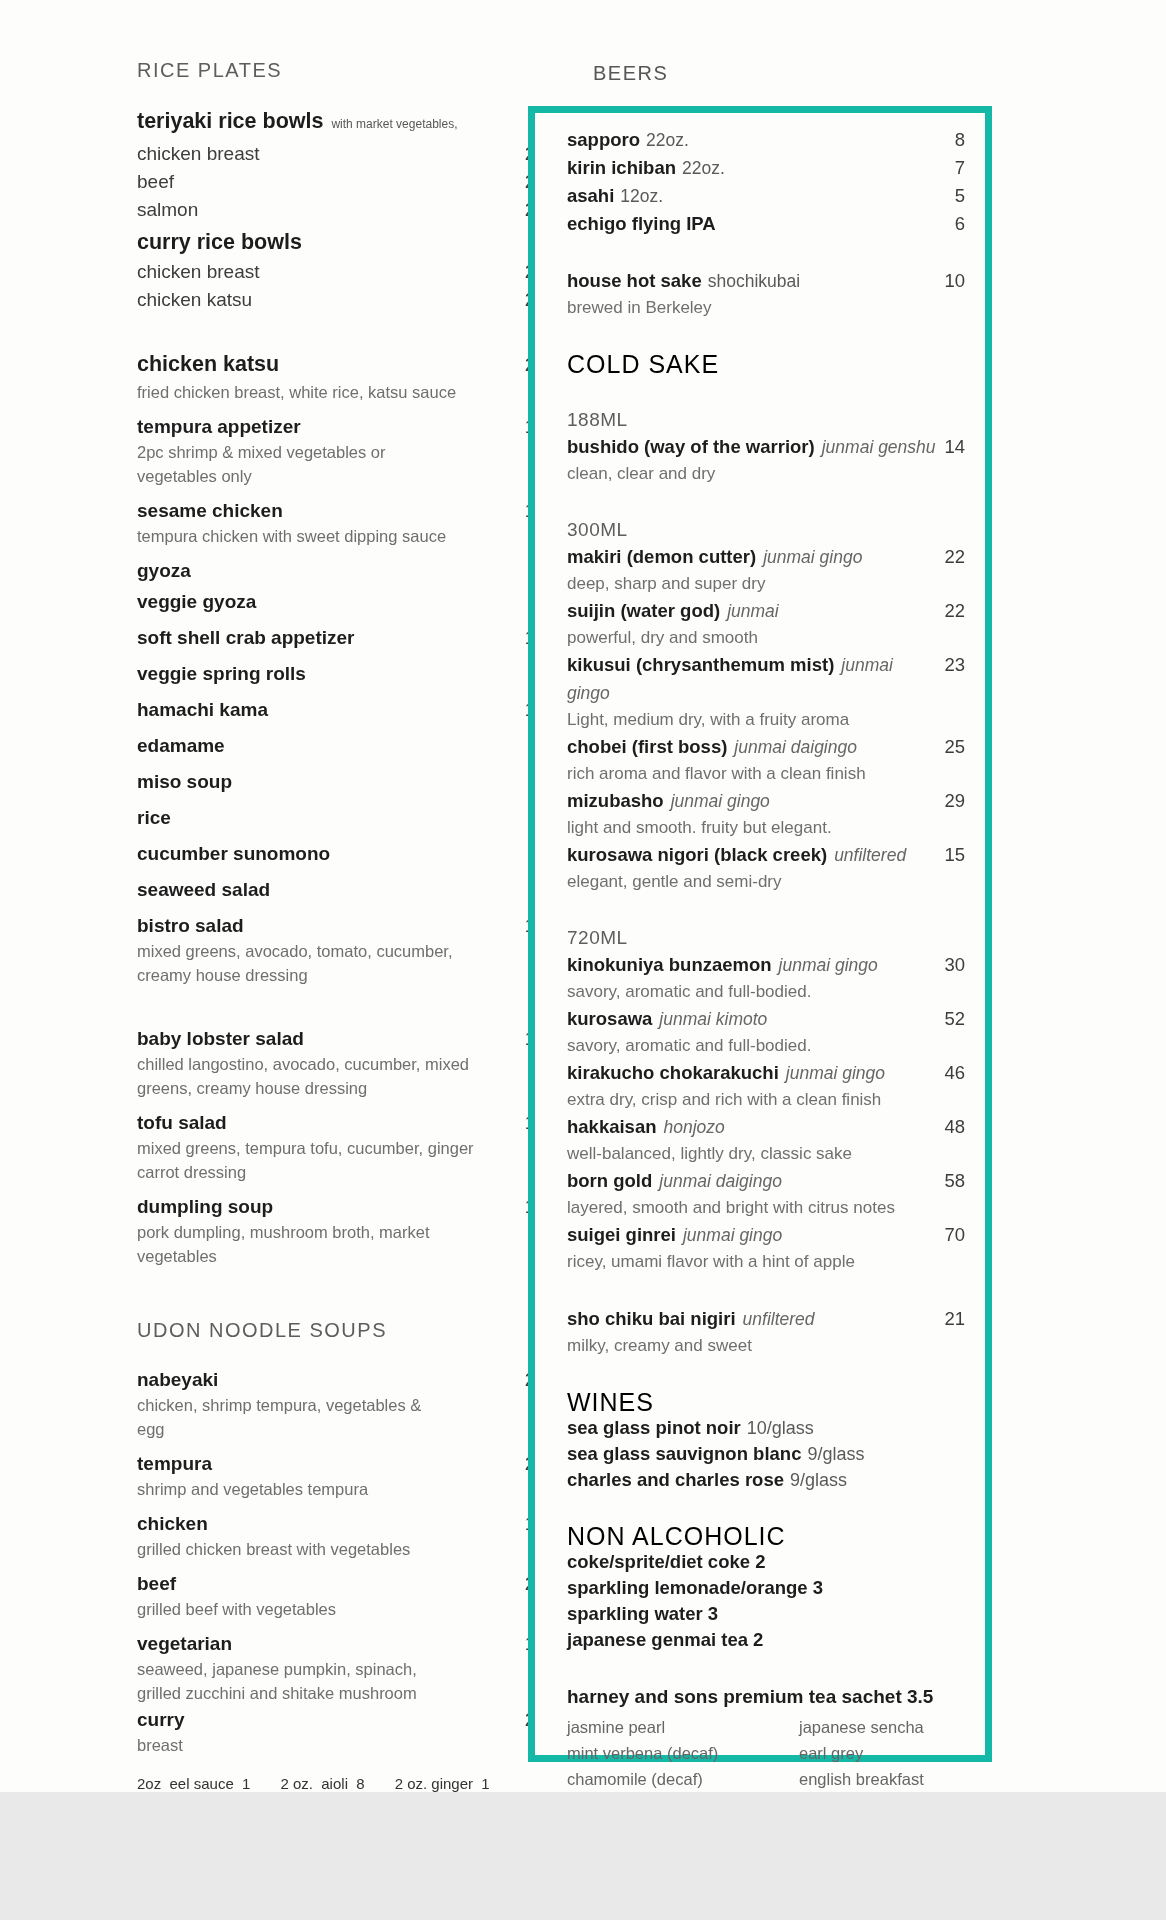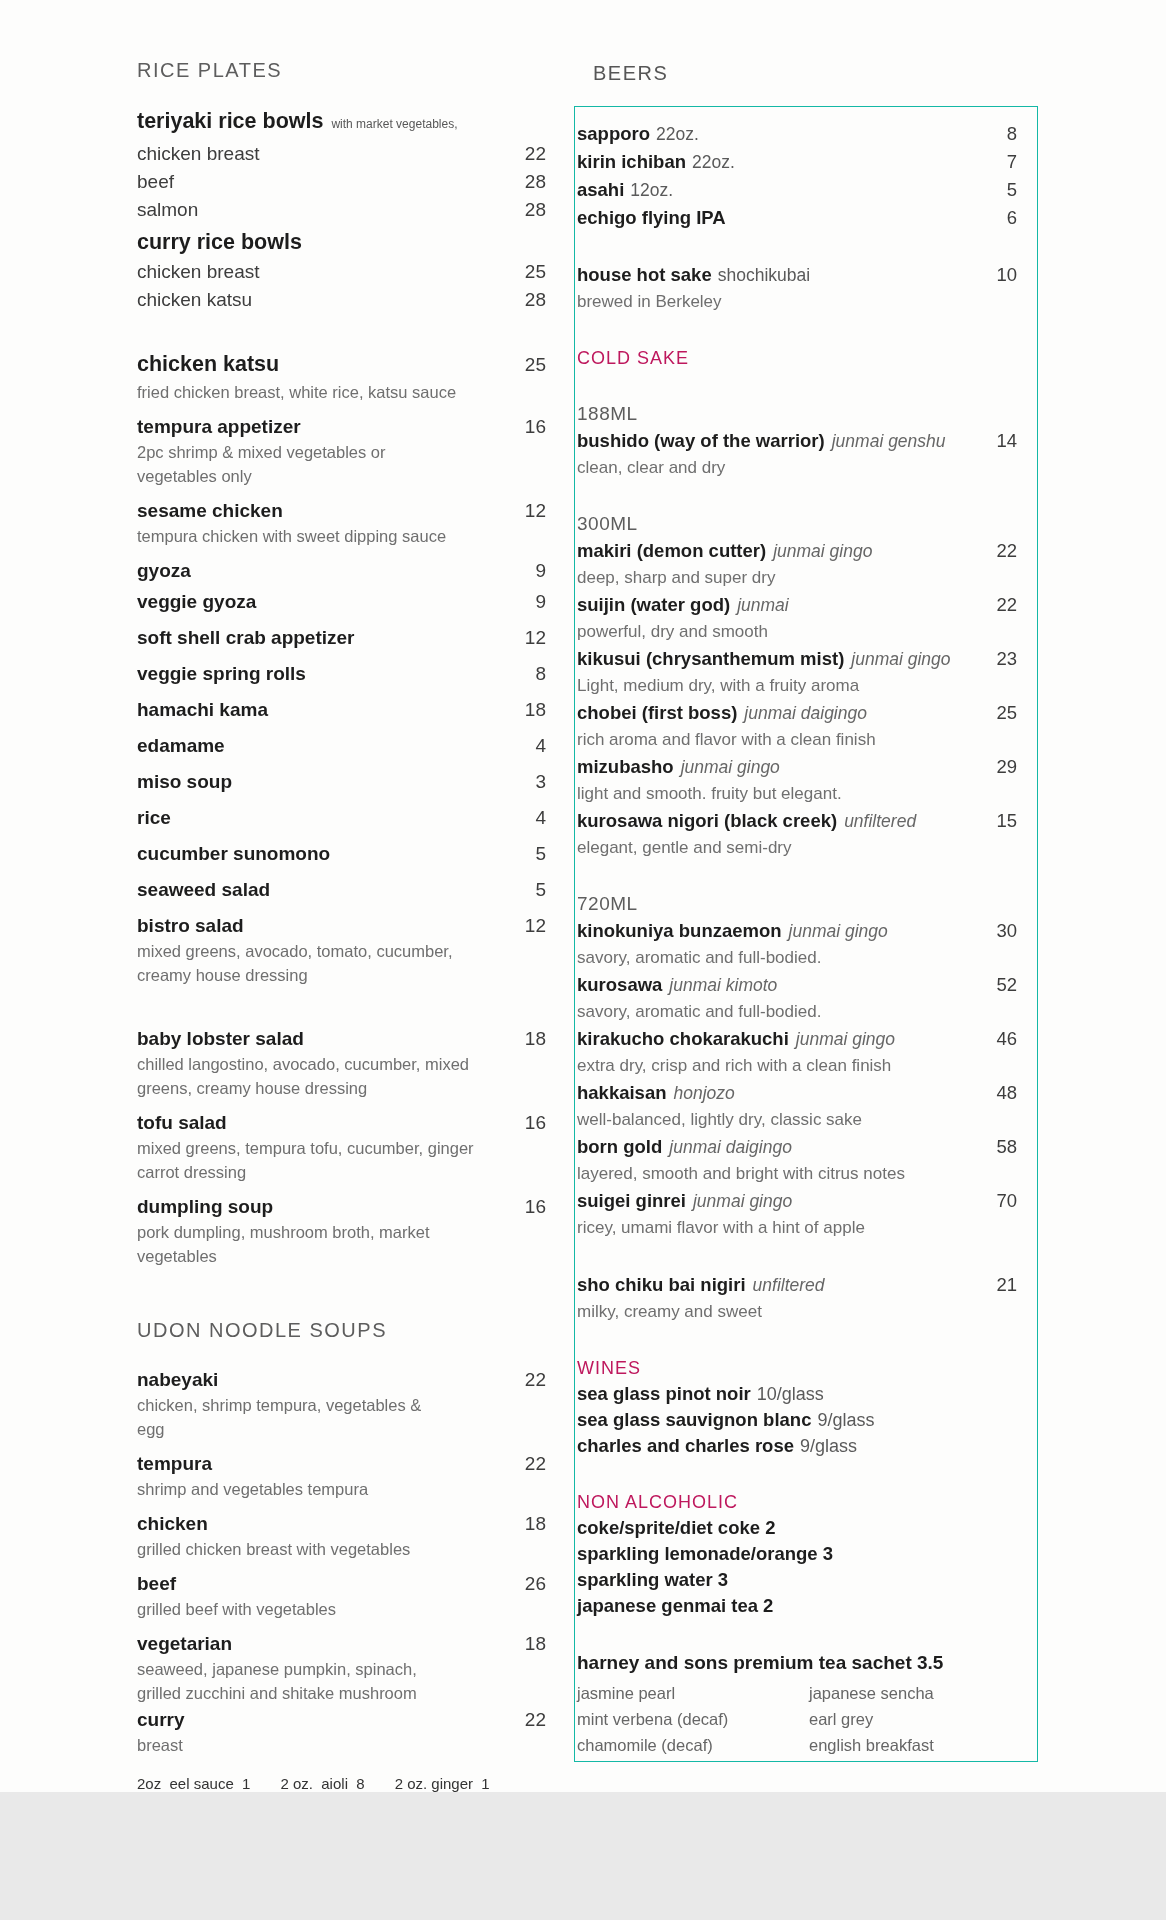--- a/index.html
+++ b/index.html
@@ -21,31 +21,31 @@
   .mi.gap-0{margin-top:1px;}
   .mi.gap-sm{margin-top:4px;}
   .mi.gap-lg{margin-top:38px;}
   .mi .suffix{font-weight:normal;font-size:12px;color:#575757;margin-left:8px;}
   .mi .pr{font-weight:normal;color:#3d3d3d;font-size:19px;}
   .desc{font-size:16.5px;color:#6f6f6f;line-height:23px;margin-top:1px;}
   .footnote{margin-top:18px;font-size:15px;color:#333;}
   .fn-item{margin-right:30px;white-space:pre;}
   
   .beers-header{position:absolute;left:593px;top:62px;font-size:20px;color:#565656;letter-spacing:1.5px;}
-  .box{position:absolute;left:574px;top:106px;width:464px;height:1656px;border:1px solid #14b8a6;
-       box-sizing:border-box;padding:13px 20px 0 2px;background:#fdfdfc;}
+  .box{position:absolute;left:528px;top:106px;width:464px;height:1656px;border:7px solid #14b8a6;
+       box-sizing:border-box;padding:13px 20px 0 32px;background:#fdfdfc;}
   .spacer{height:30px;}
   .r-row{display:flex;justify-content:space-between;align-items:baseline;line-height:27px;font-size:18.5px;}
   .r-left{min-width:0;}
   .r-name{font-weight:bold;color:#1d1d1d;}
   .r-size{font-weight:normal;color:#5a5a5a;margin-left:6px;font-size:17.5px;}
   .r-variety{font-style:italic;color:#666;font-weight:normal;margin-left:7px;font-size:17.5px;}
   .r-price{font-weight:normal;color:#3d3d3d;font-size:18.5px;padding-left:8px;}
   .r-desc{color:#6f6f6f;font-size:17px;line-height:26px;}
-  .r-header{color:#be185d;font-size:18px;letter-spacing:1px;line-height:26px;}
+  .r-header{color:#000000;font-size:25px;letter-spacing:1px;line-height:26px;}
   .r-sub{color:#5d5d5d;font-size:19px;line-height:26px;letter-spacing:0.5px;}
   .wine-row{font-size:18.5px;line-height:26px;color:#1d1d1d;}
   .wine-price{font-weight:normal;color:#5a5a5a;margin-left:6px;font-size:18px;}
   .na-row{font-size:18.5px;font-weight:bold;color:#1d1d1d;line-height:26px;}
   .tea-title{font-weight:bold;font-size:19px;color:#1d1d1d;line-height:28px;}
   .tea-grid{display:grid;grid-template-columns:232px 1fr;font-size:16.5px;color:#666;line-height:26px;margin-top:3px;}
 </style>
 </head>
 <body>
 

